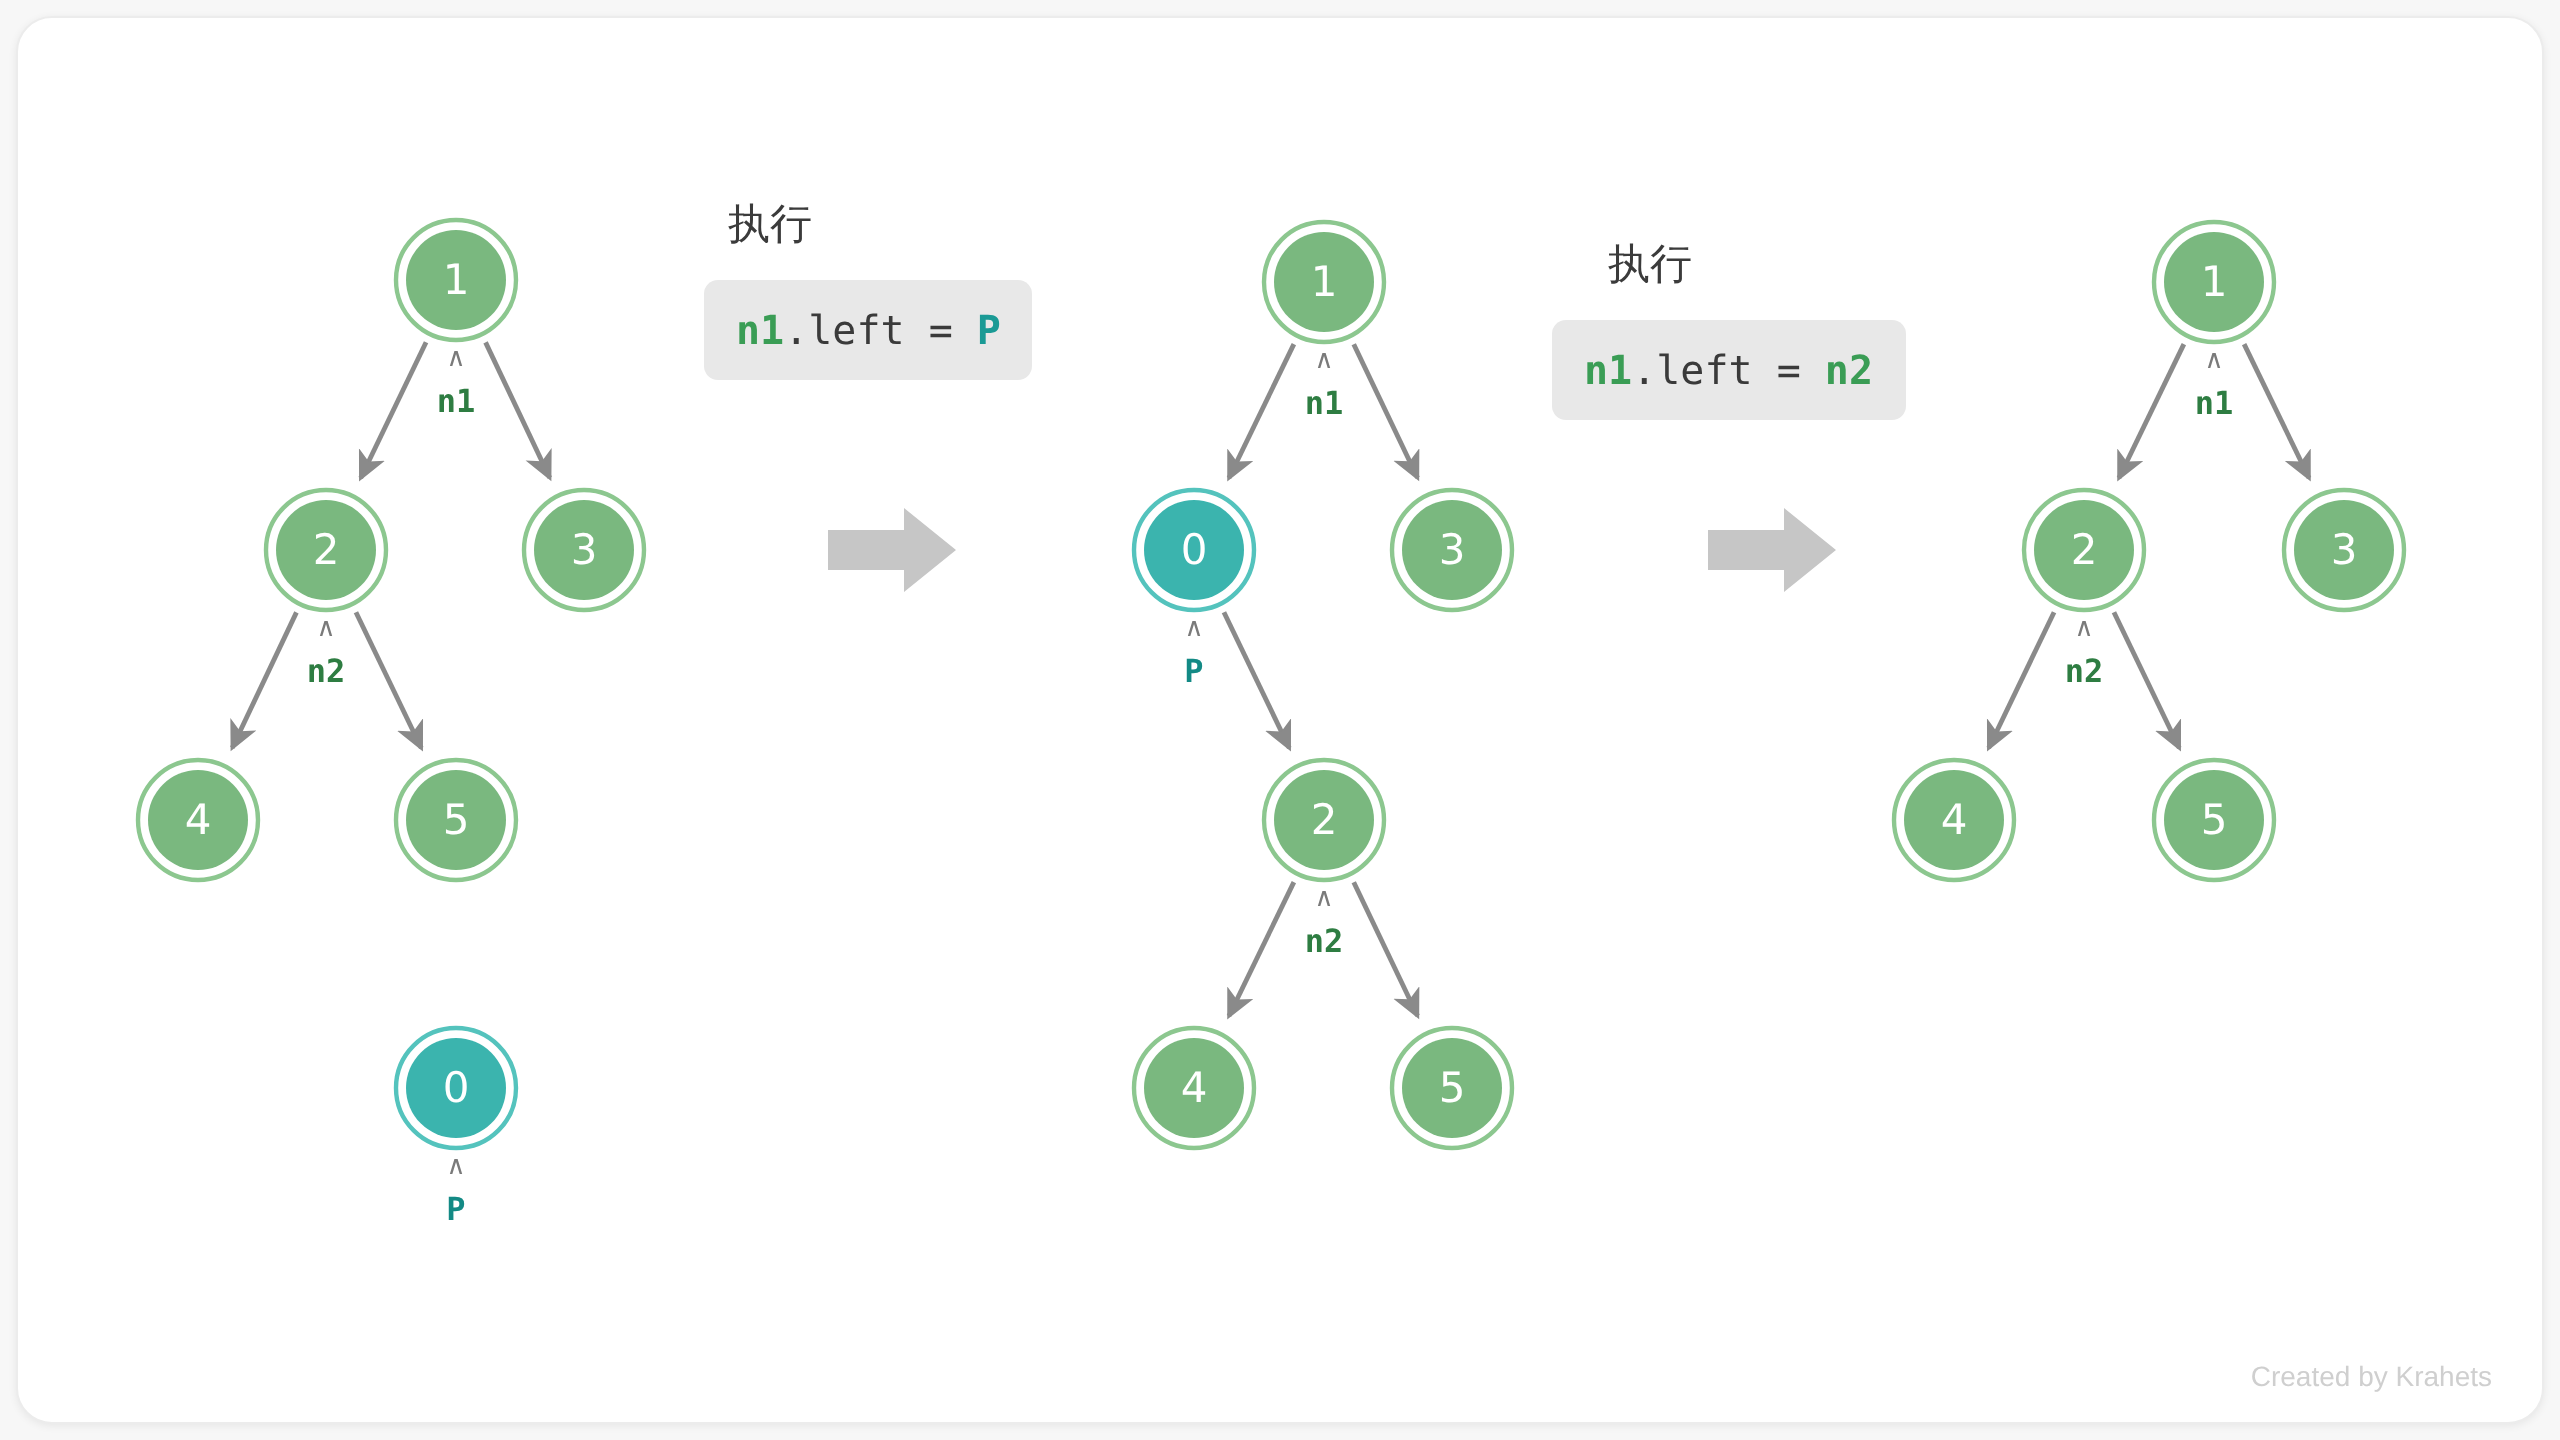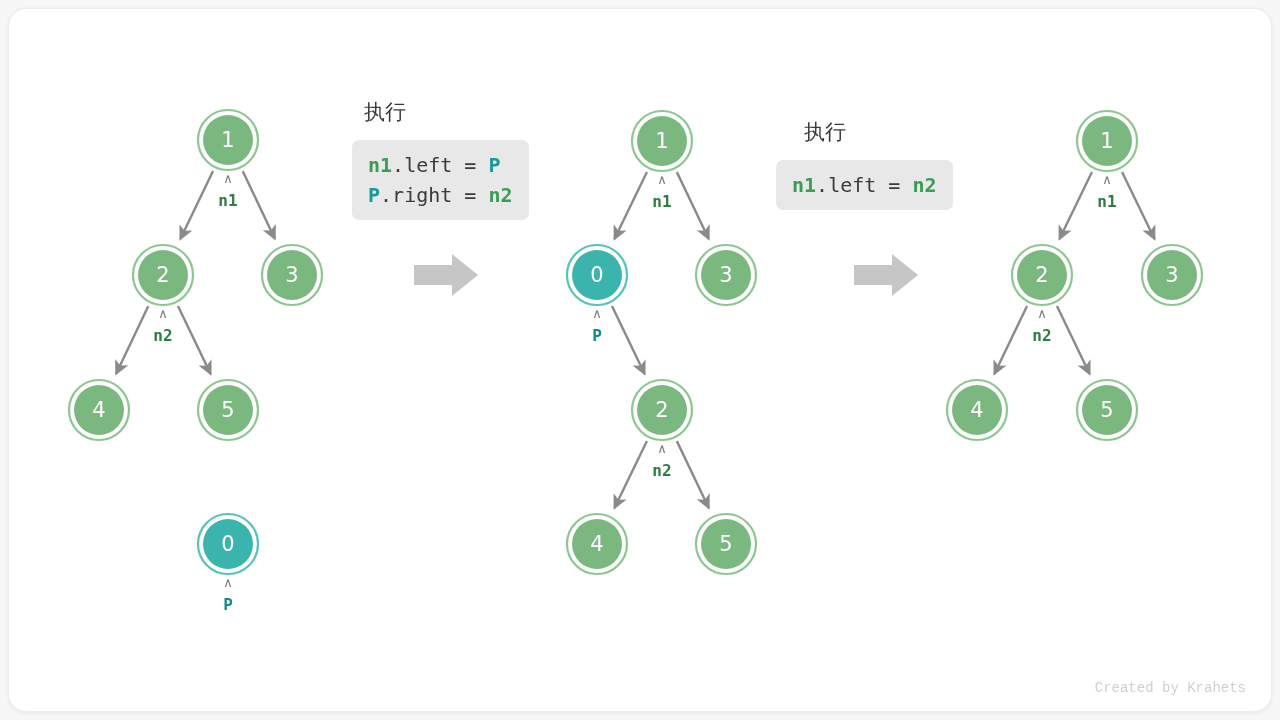--- a/index.html
+++ b/index.html
@@ -69,21 +69,21 @@
     line-height: 1.5;
     color: #3a3a3a;
     white-space: pre;
   }
   .code-box .v-green { color: #3a9d55; font-weight: bold; }
   .code-box .v-teal  { color: #1a9a95; font-weight: bold; }
   .credit {
     position: absolute;
     right: 34px;
     bottom: 24px;
-    font-family: Liberation Mono, monospace;
+    font-family: Liberation Sans, sans-serif;
     font-size: 14px;
     color: #cfcfcf;
     white-space: nowrap;
   }
 </style>
 </head>
 <body>
 
 <div id="stage">
   <div id="card"></div>
@@ -212,19 +212,19 @@
           <text x="1107" y="410" text-anchor="middle" dominant-baseline="central" class="node-value">5</text>
         </g>
       </g>
     <g id="blockarrows-layer">
         <polygon points="414,265 452,265 452,254 478,275 452,296 452,285 414,285" fill="#c6c6c6"></polygon>
         <polygon points="854,265 892,265 892,254 918,275 892,296 892,285 854,285" fill="#c6c6c6"></polygon>
       </g>
   </svg>
 
   <div class="exec-heading" id="heading-1" style="left: 364px; top: 98px;">执行</div>
-  <div class="code-box" id="code-1" style="left: 352px; top: 140px;"><div><span class="v-green">n1</span><span>.left = </span><span class="v-teal">P</span></div><div><span class="v-teal">P</span><span>.right = </span><span class="v-green">n2</span></div></div>
+  <div class="code-box" id="code-1" style="left: 352px; top: 140px; text-align: center;"><div><span class="v-green">n1</span><span>.left = </span><span class="v-teal">P</span></div></div>
 
   <div class="exec-heading" id="heading-2" style="left: 804px; top: 118px;">执行</div>
   <div class="code-box" id="code-2" style="left: 776px; top: 160px;"><div><span class="v-green">n1</span><span>.left = </span><span class="v-green">n2</span></div></div>
 
   <div class="credit">Created by Krahets</div>
 </div>
 
 </body></html>

